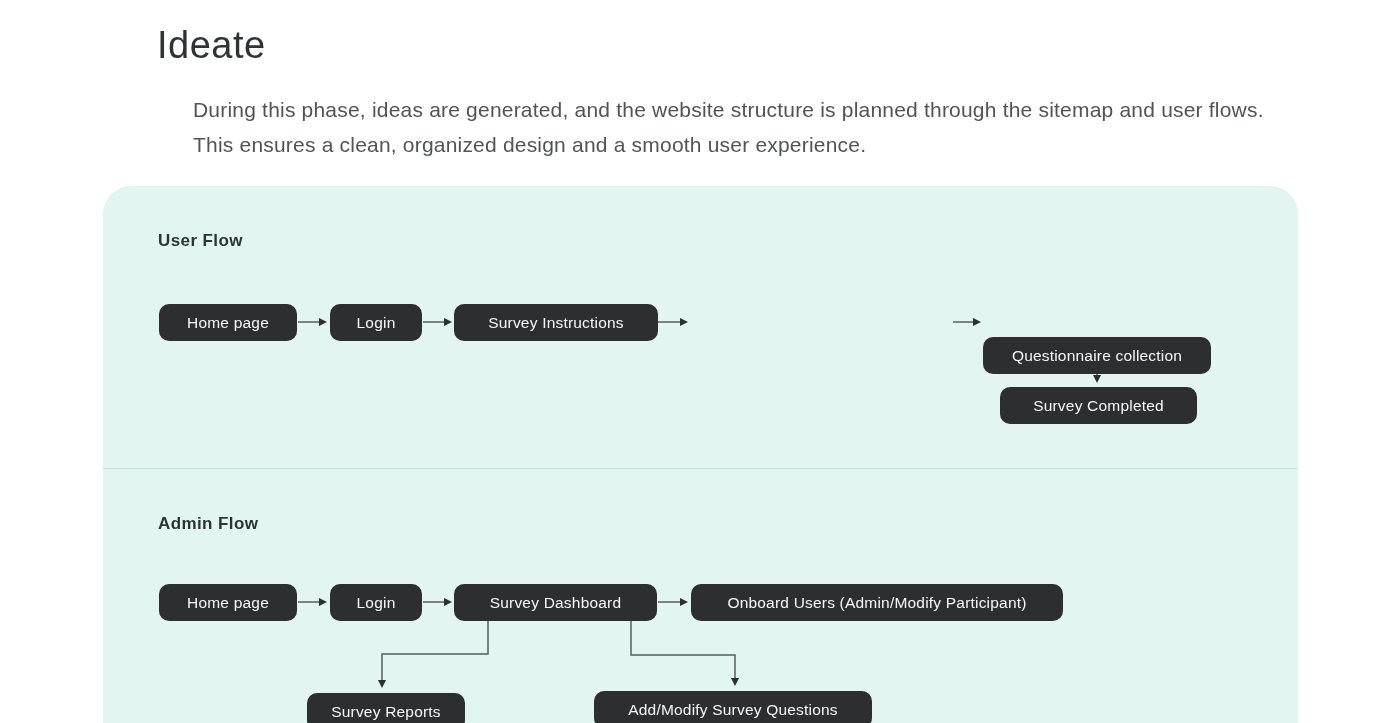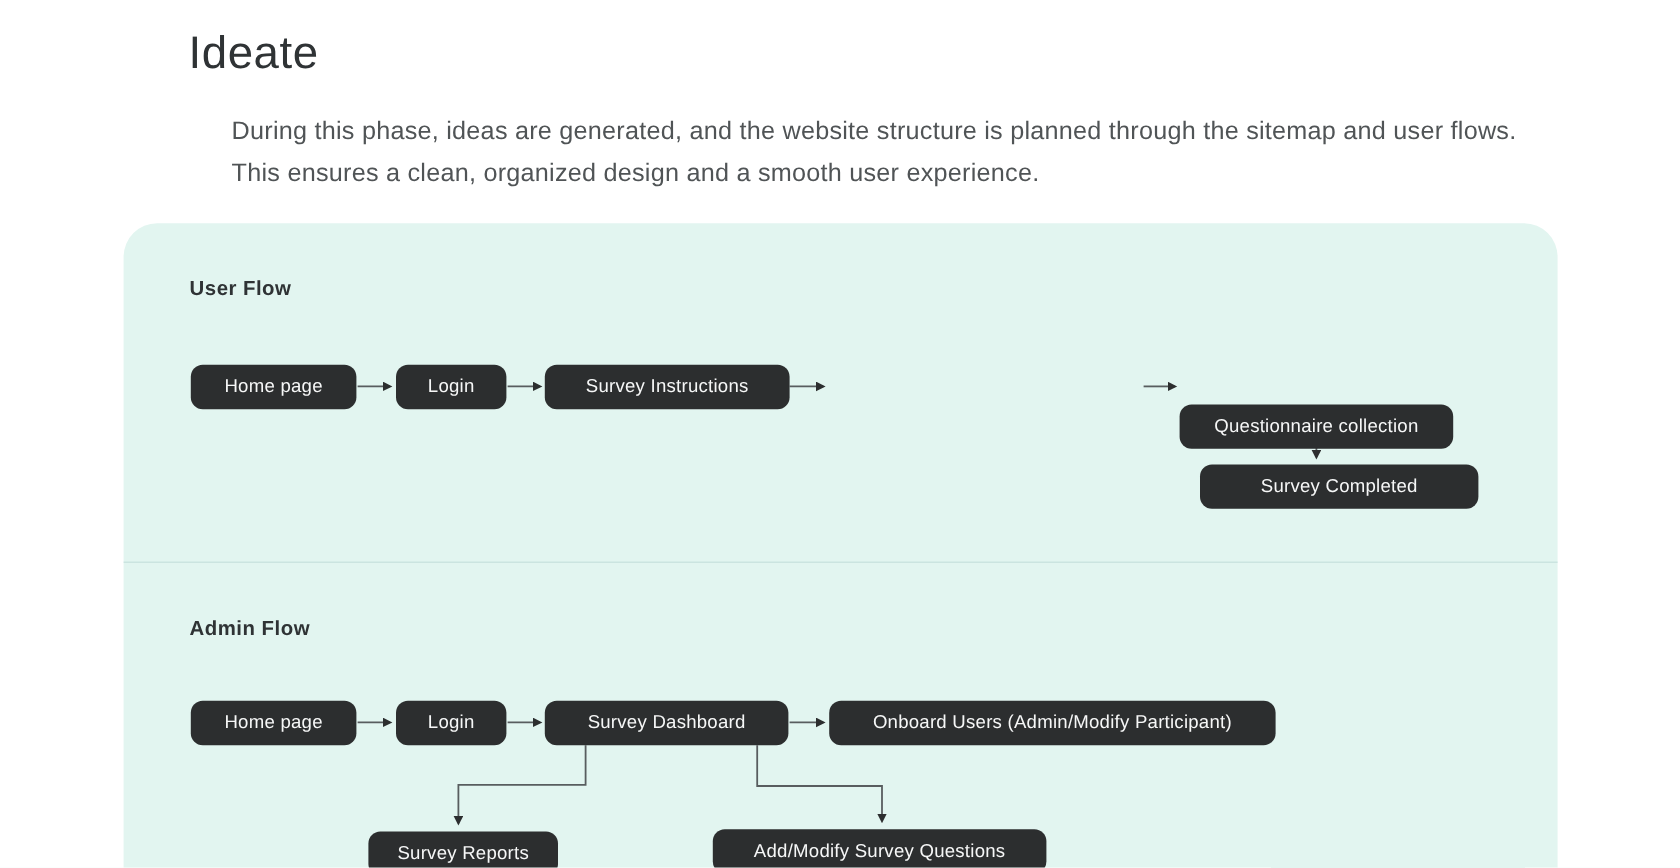--- a/index.html
+++ b/index.html
@@ -93,21 +93,21 @@
       <path d="M658 602 H686" marker-end="url(#arrow)"></path>
       <path d="M488 621 V654 H382 V686" marker-end="url(#arrow)"></path>
       <path d="M631 621 V655 H735 V684" marker-end="url(#arrow)"></path>
     </g>
   </svg>
 
   <div class="node" style="left:159px;top:304px;width:138px;">Home page</div>
   <div class="node" style="left:330px;top:304px;width:92px;">Login</div>
   <div class="node" style="left:454px;top:304px;width:204px;">Survey Instructions</div>
   <div class="node" style="left:983px;top:321px;width:228px;margin-top:16px;">Questionnaire collection</div>
-  <div class="node" style="left:1000px;top:387px;width:232px;">Survey Completed</div>
+  <div class="node" style="left:1000px;top:387px;width:197px;">Survey Completed</div>
 
   <div class="node" style="left:159px;top:584px;width:138px;">Home page</div>
   <div class="node" style="left:330px;top:584px;width:92px;">Login</div>
   <div class="node" style="left:454px;top:584px;width:203px;">Survey Dashboard</div>
   <div class="node" style="left:691px;top:584px;width:372px;">Onboard Users (Admin/Modify Participant)</div>
   <div class="node" style="left:307px;top:693px;width:158px;">Survey Reports</div>
   <div class="node" style="left:594px;top:691px;width:278px;">Add/Modify Survey Questions</div>
 
 </div>
 

